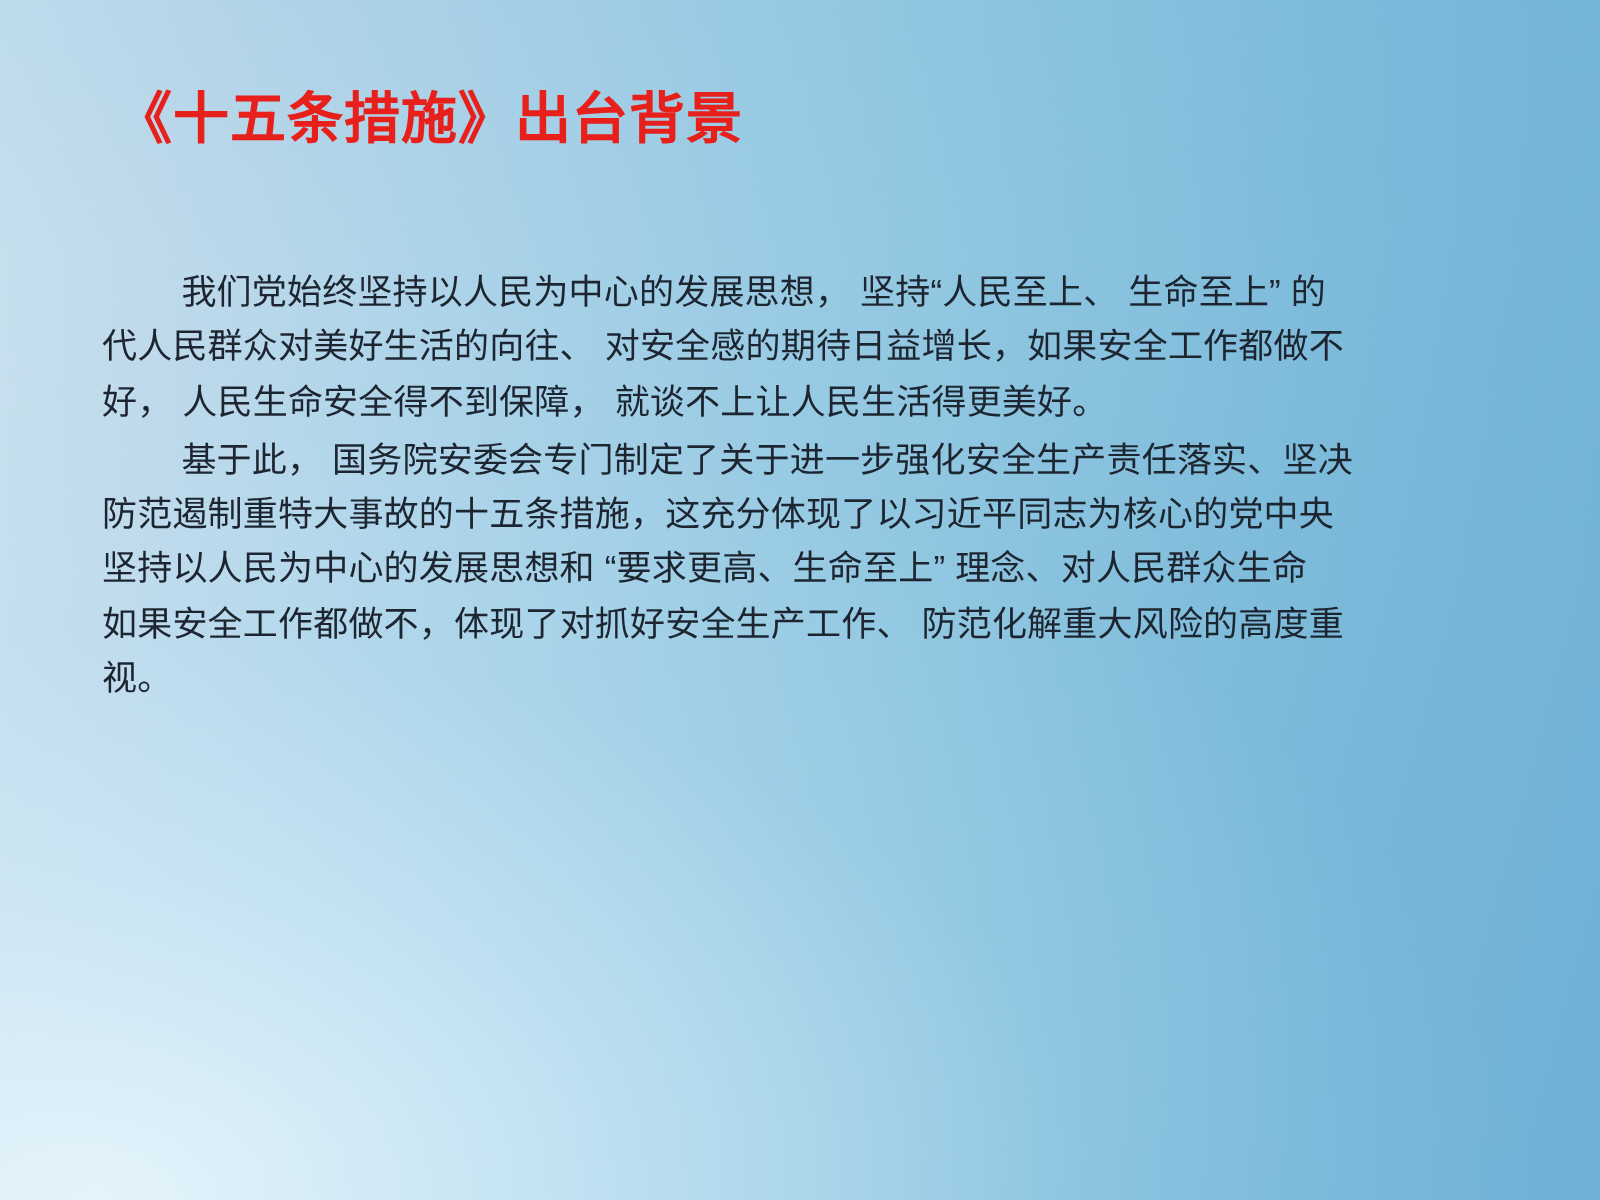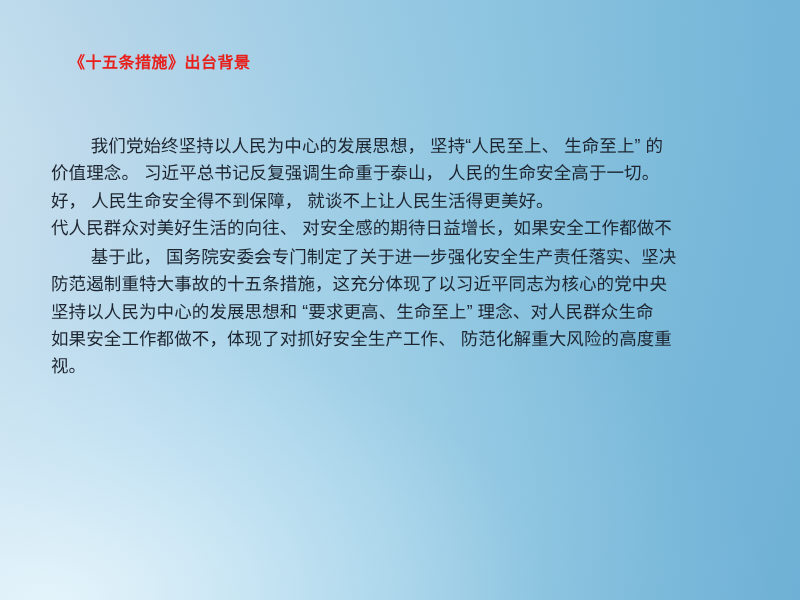--- a/index.html
+++ b/index.html
@@ -65,22 +65,22 @@
     z-index: 2;
     width: 100%;
     height: 100%;
   }
 
   
   .slide-title {
     position: absolute;
     left: 58px;
     top: 42px;
-    margin: 11px;
-    font-size: 16px;
+    margin: 0;
+    font-size: 28px;
     line-height: 1.25;
     font-weight: bold;
     color: #e8201c;
     letter-spacing: 0.5px;
     white-space: nowrap;
   }
 
   
   .body-block {
     position: absolute;
@@ -112,23 +112,22 @@
 
 <div id="slide">
   <div id="content">
 
     <h1 class="slide-title">《十五条措施》出台背景</h1>
 
     <div class="body-block">
 
       <p class="para">
         <span class="line">        我们党始终坚持以人民为中心的发展思想， 坚持“人民至上、 生命至上” 的</span>
-        <span class="line">价值理念。 习近平总书记反复强调生命重于泰山， 人民的生命安全高于一切。</span>
+        <span class="line">代人民群众对美好生活的向往、 对安全感的期待日益增长，如果安全工作都做不</span>
         <span class="line">好， 人民生命安全得不到保障， 就谈不上让人民生活得更美好。</span>
-        <span class="line">代人民群众对美好生活的向往、 对安全感的期待日益增长，如果安全工作都做不</span>
       </p>
 
       <p class="para">
         <span class="line">        基于此， 国务院安委会专门制定了关于进一步强化安全生产责任落实、坚决</span>
         <span class="line">防范遏制重特大事故的十五条措施，这充分体现了以习近平同志为核心的党中央</span>
         <span class="line">坚持以人民为中心的发展思想和 “要求更高、生命至上” 理念、对人民群众生命</span>
         <span class="line">如果安全工作都做不，体现了对抓好安全生产工作、 防范化解重大风险的高度重</span>
         <span class="line">视。</span>
       </p>
 

